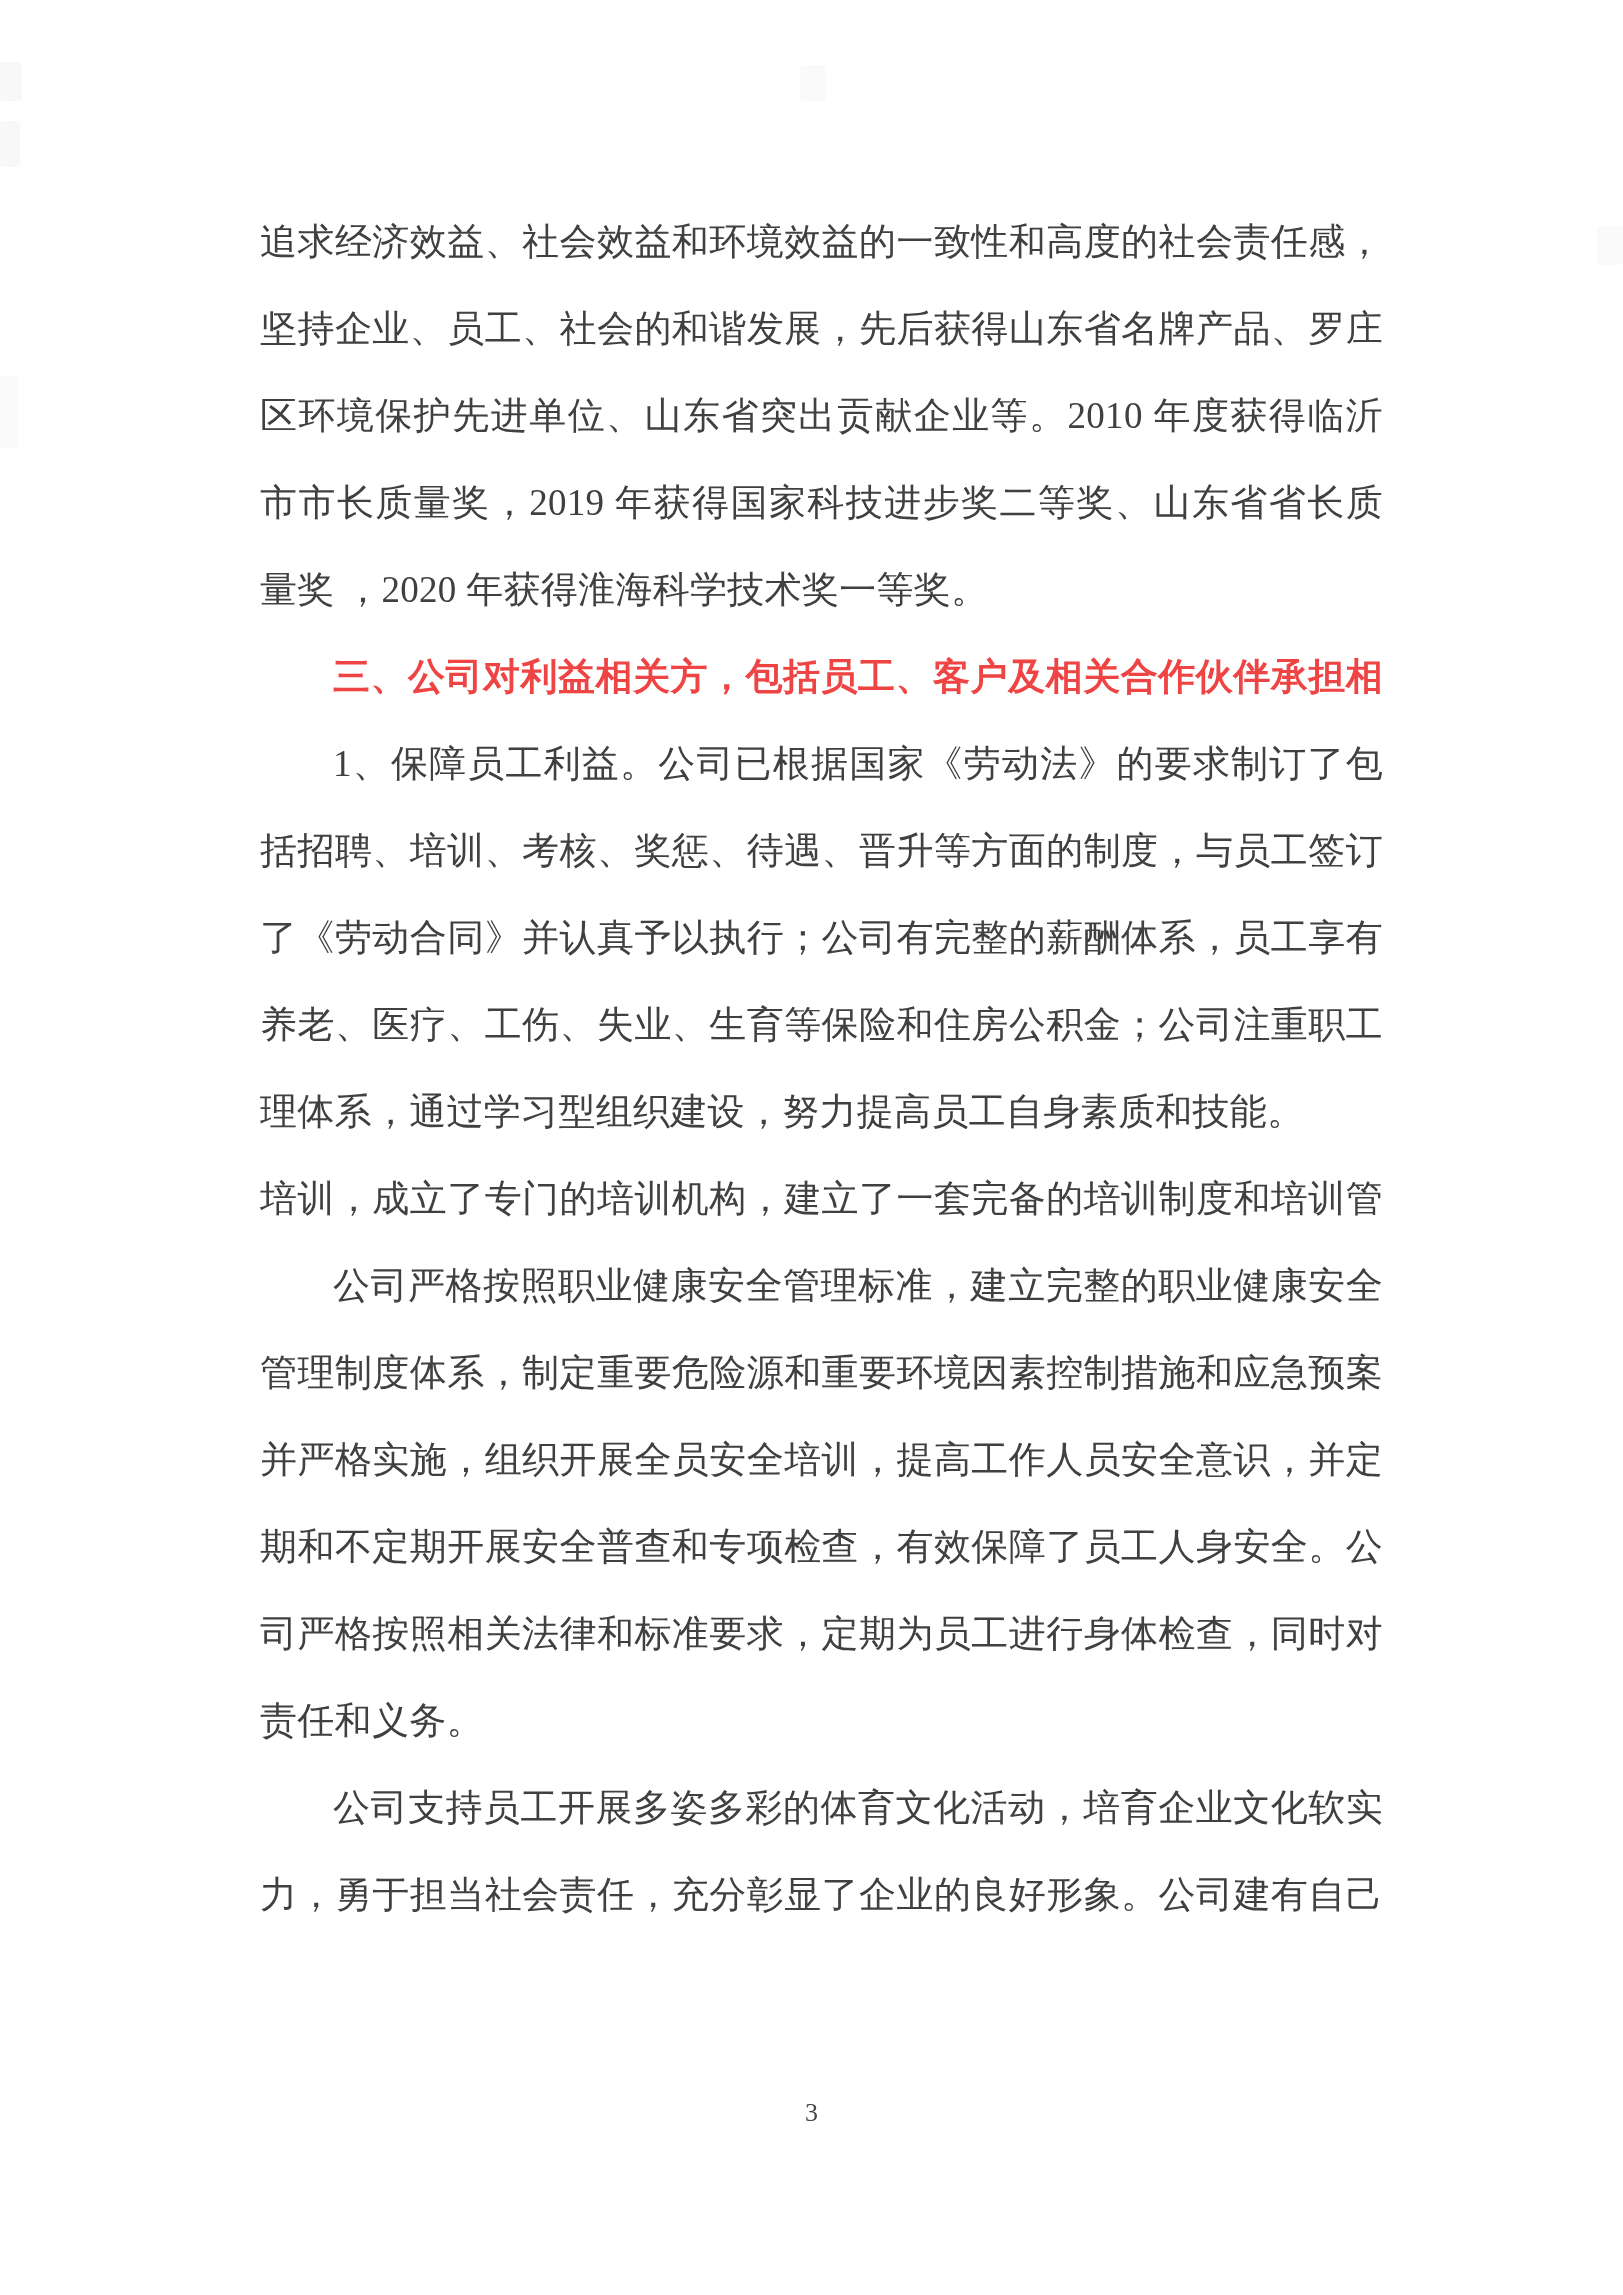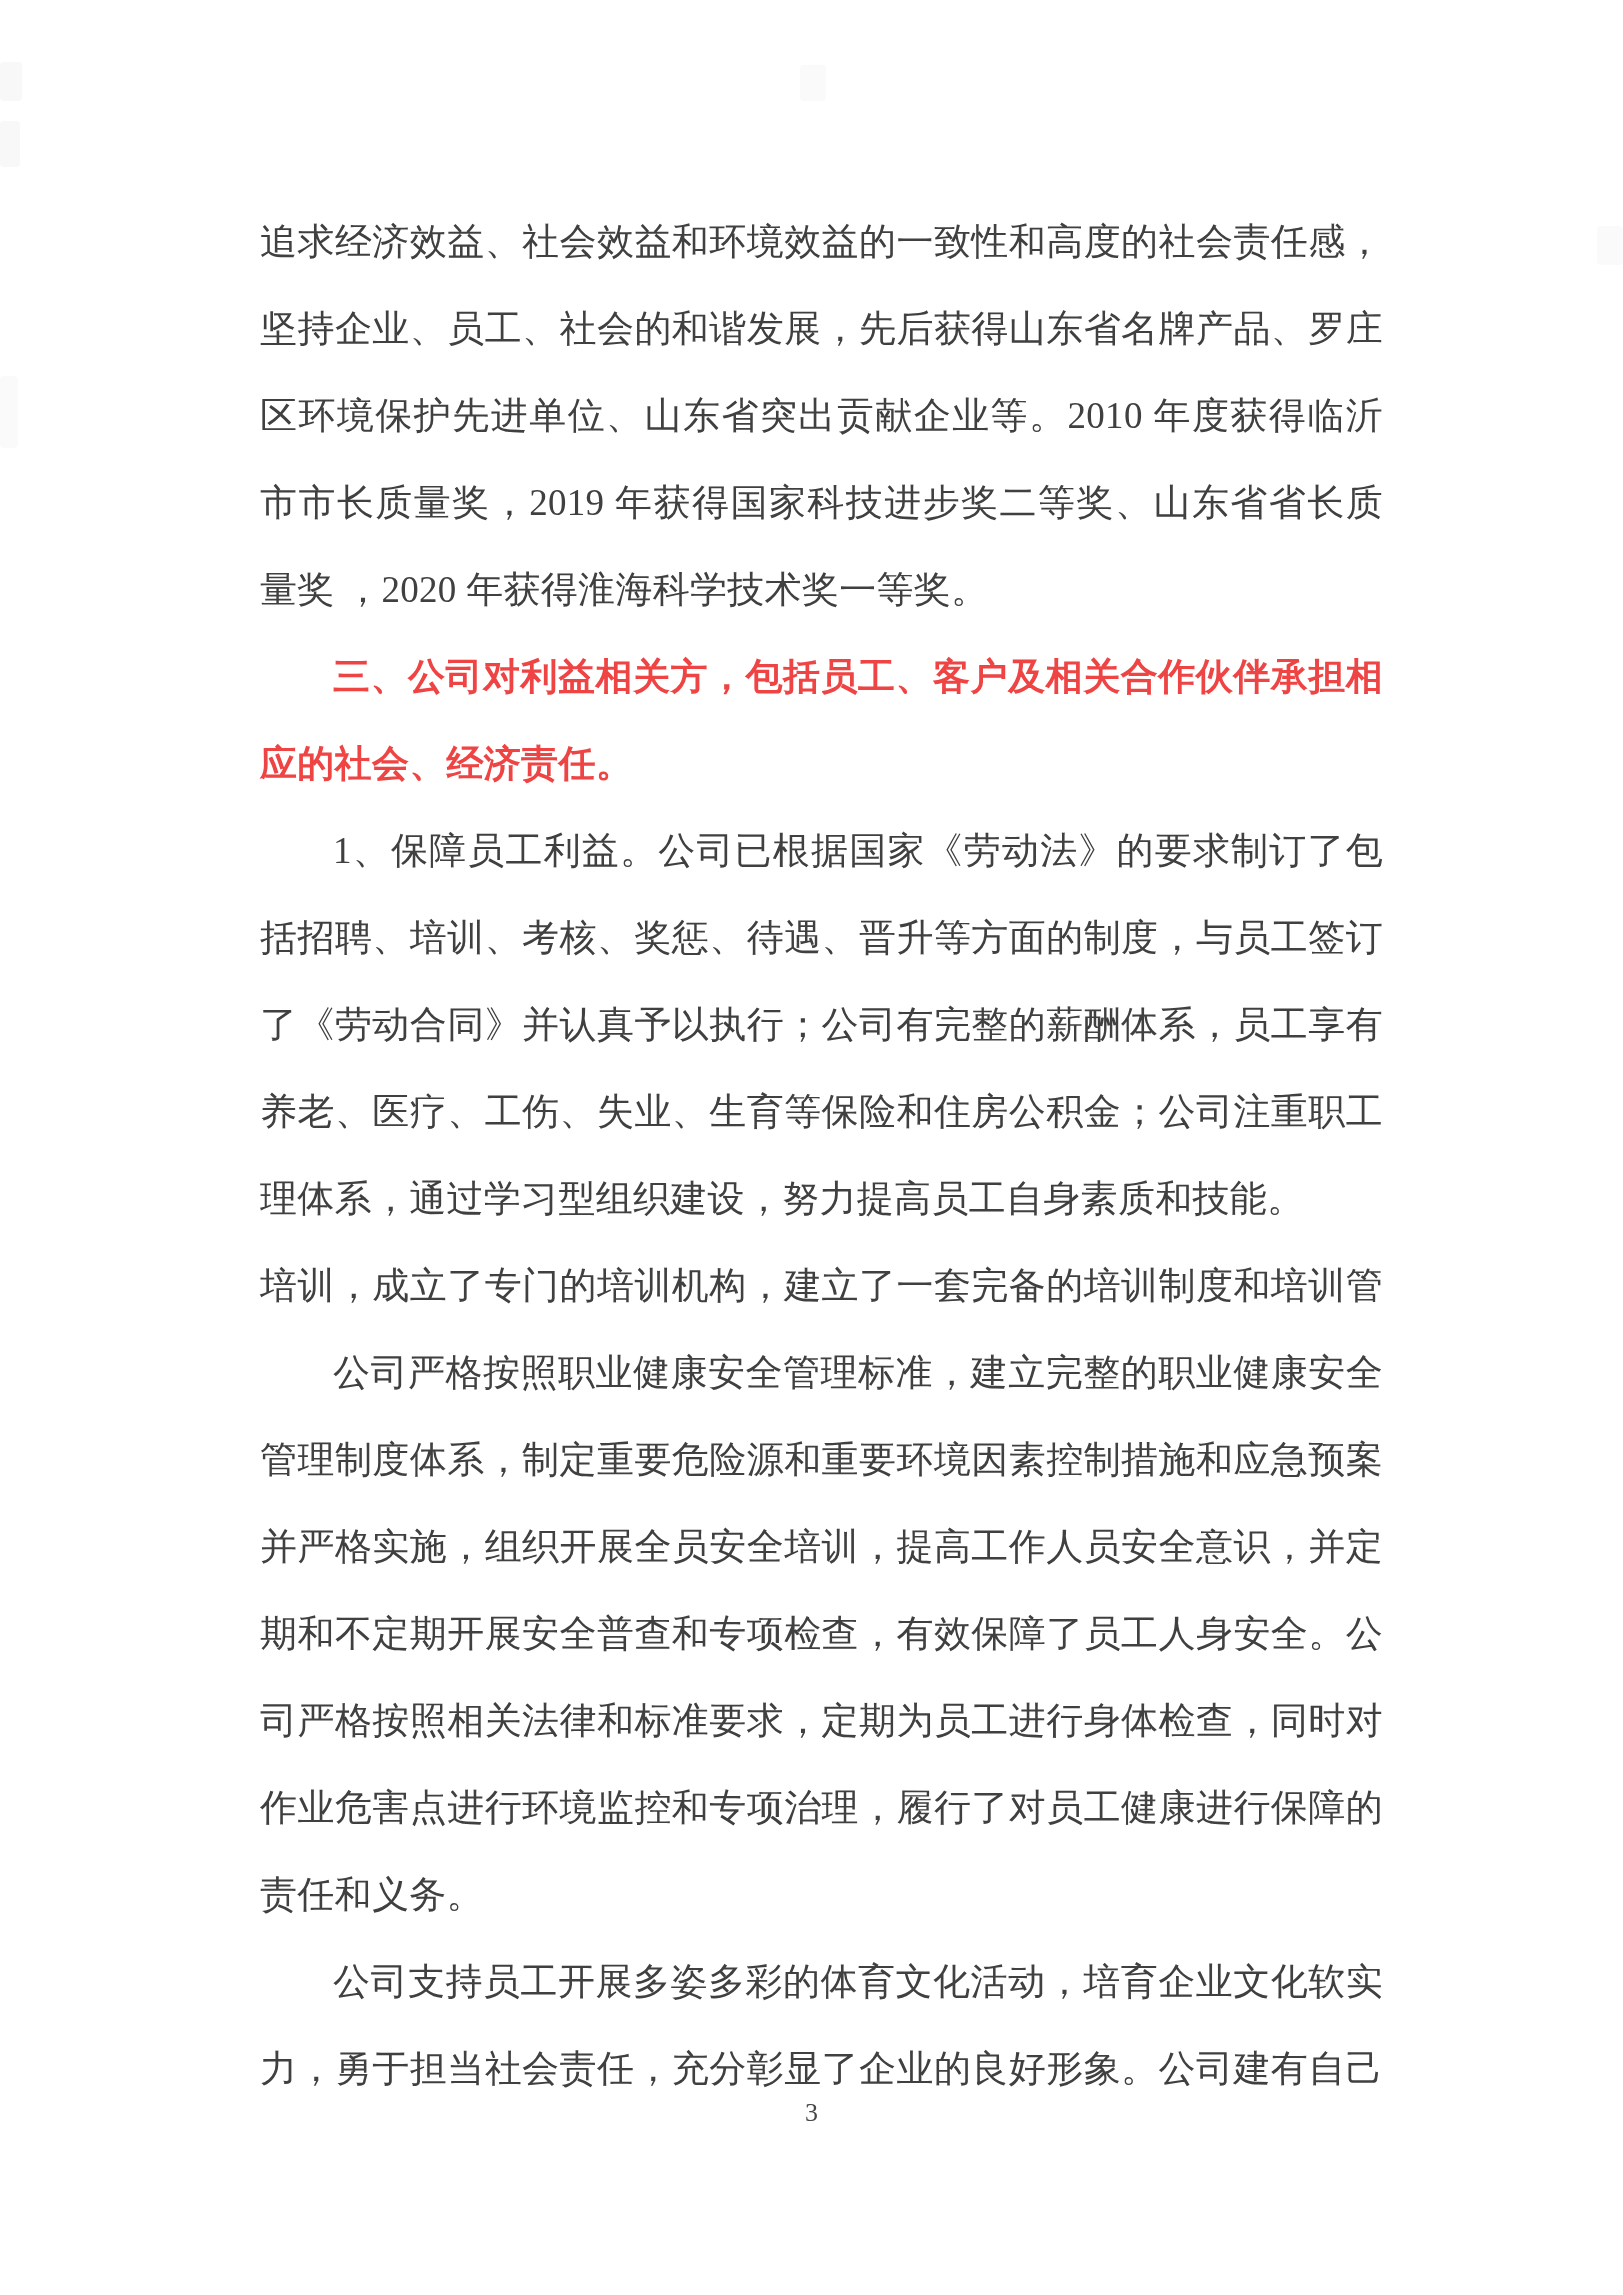--- a/index.html
+++ b/index.html
@@ -78,33 +78,31 @@
   <div class="smudge s4"></div>
   <div class="smudge s5"></div>
 
   <div class="text-block">
       <div class="line">追求经济效益、社会效益和环境效益的一致性和高度的社会责任感，</div>
       <div class="line">坚持企业、员工、社会的和谐发展，先后获得山东省名牌产品、罗庄</div>
       <div class="line">区环境保护先进单位、山东省突出贡献企业等。2010 年度获得临沂</div>
       <div class="line">市市长质量奖，2019 年获得国家科技进步奖二等奖、山东省省长质</div>
       <div class="line short">量奖 ，2020 年获得淮海科学技术奖一等奖。</div>
       <div class="line bold indent">三、公司对利益相关方，包括员工、客户及相关合作伙伴承担相</div>
-      <div class="line bold short">应的社会、经济责任。</div>
       <div class="line indent">1、保障员工利益。公司已根据国家《劳动法》的要求制订了包</div>
       <div class="line">括招聘、培训、考核、奖惩、待遇、晋升等方面的制度，与员工签订</div>
       <div class="line">了《劳动合同》并认真予以执行；公司有完整的薪酬体系，员工享有</div>
       <div class="line">养老、医疗、工伤、失业、生育等保险和住房公积金；公司注重职工</div>
       <div class="line short">理体系，通过学习型组织建设，努力提高员工自身素质和技能。</div>
       <div class="line">培训，成立了专门的培训机构，建立了一套完备的培训制度和培训管</div>
       <div class="line indent">公司严格按照职业健康安全管理标准，建立完整的职业健康安全</div>
       <div class="line">管理制度体系，制定重要危险源和重要环境因素控制措施和应急预案</div>
       <div class="line">并严格实施，组织开展全员安全培训，提高工作人员安全意识，并定</div>
       <div class="line">期和不定期开展安全普查和专项检查，有效保障了员工人身安全。公</div>
       <div class="line">司严格按照相关法律和标准要求，定期为员工进行身体检查，同时对</div>
-      <div class="line">作业危害点进行环境监控和专项治理，履行了对员工健康进行保障的</div>
       <div class="line short">责任和义务。</div>
       <div class="line indent">公司支持员工开展多姿多彩的体育文化活动，培育企业文化软实</div>
       <div class="line">力，勇于担当社会责任，充分彰显了企业的良好形象。公司建有自己</div>
     </div>
 
   <div class="page-number">3</div>
 </div>
 
 
 </body></html>

